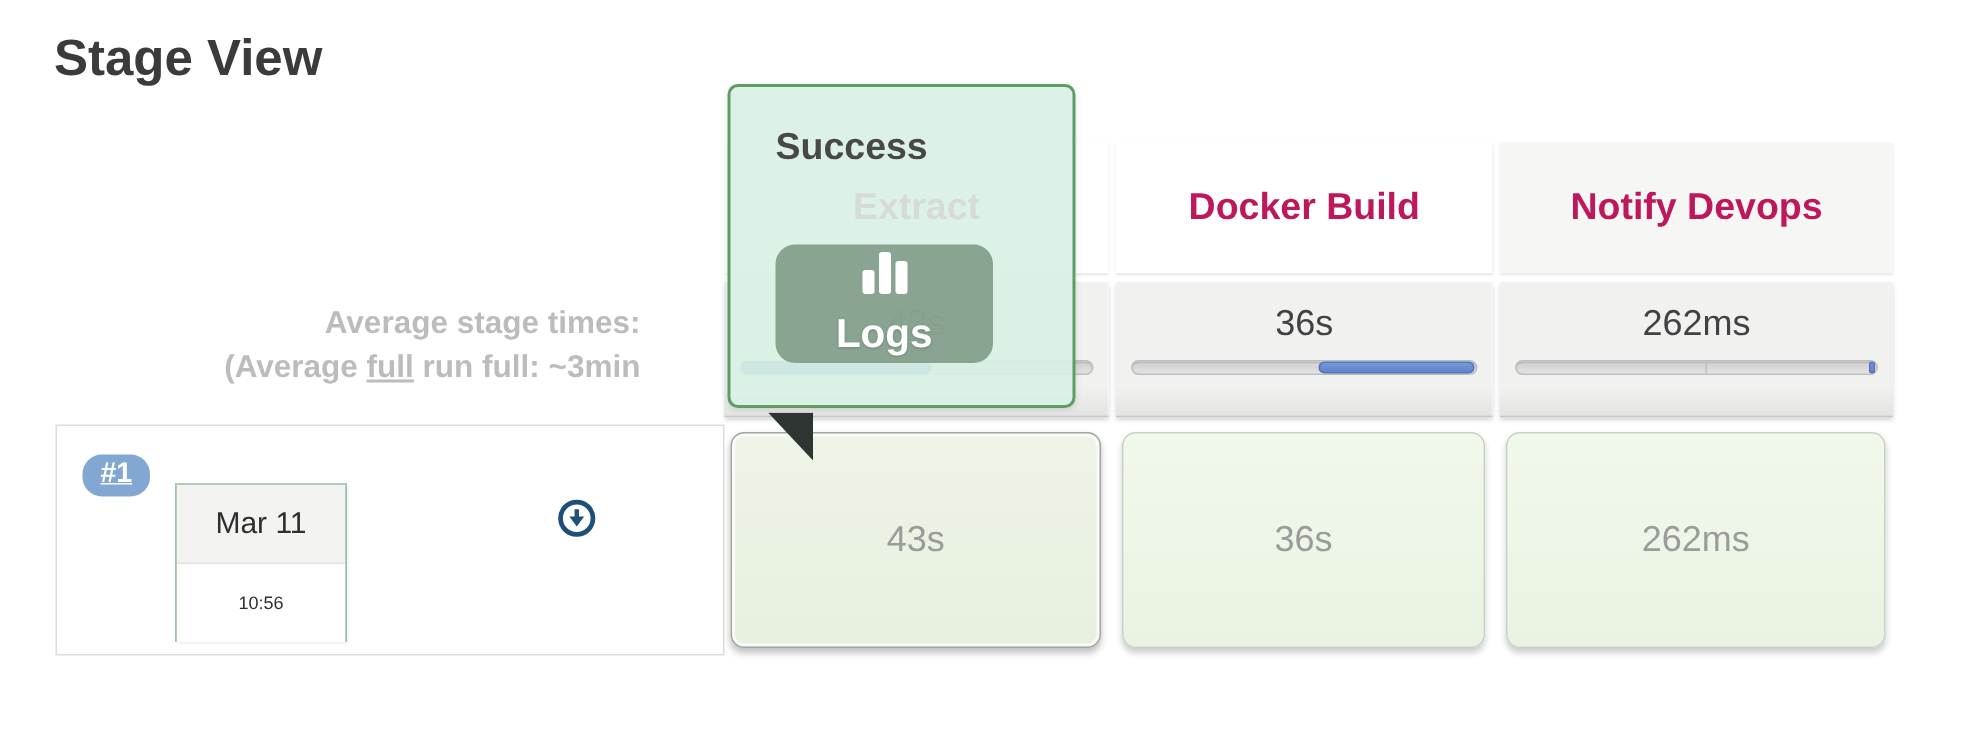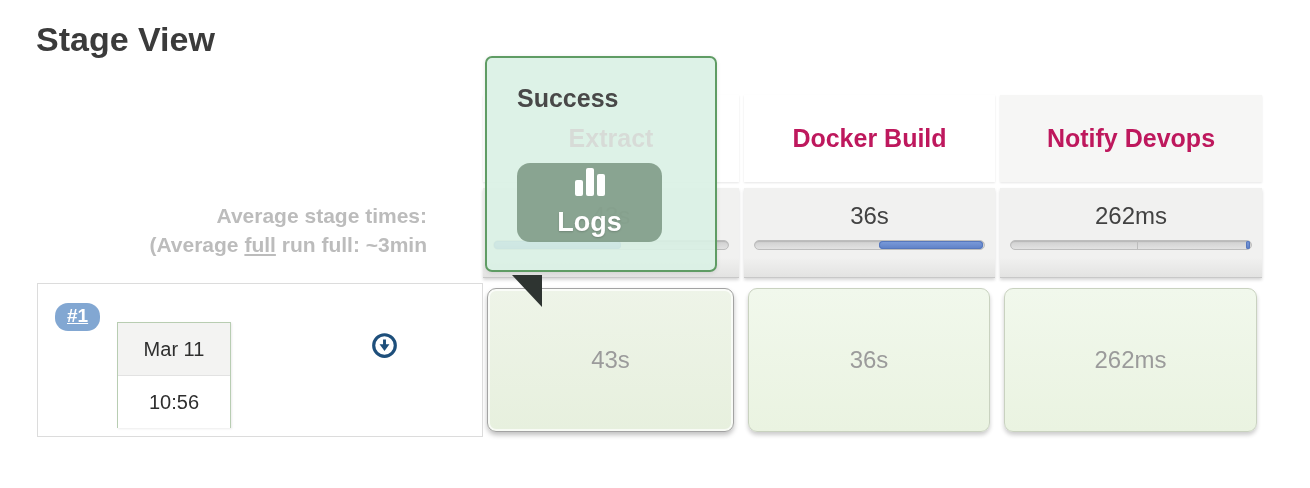--- a/index.html
+++ b/index.html
@@ -80,21 +80,21 @@
     border:1px solid #b8cdb2;background:#0369a1;box-sizing:border-box;cursor:pointer;
     box-shadow:1px 1px 2px rgba(0,0,0,0.08);
     margin-left:42px;
   }
   .date-box .d-top{
     height:52px;background:#f3f3f2;border-bottom:1px solid #e2e2e2;
     display:flex;align-items:center;justify-content:center;font-size:20px;color:#2f2f2f;
   }
   .date-box .d-bottom{
     height:52px;background:#fff;
-    display:flex;align-items:center;justify-content:center;font-size:20px;color:#2f2f2f;
+    display:flex;align-items:center;justify-content:center;font-size:12px;color:#2f2f2f;
   }
   .changes-box{
     position:absolute;left:196px;top:322px;width:109px;height:81px;z-index:2;
     background:#e4e4e3;border-radius:10px;box-shadow:1px 2px 2px rgba(0,0,0,0.10);
     display:flex;align-items:center;justify-content:center;text-align:center;
     font-size:19px;line-height:27px;color:#a8a8a8;
   }
   .dl-btn{position:absolute;left:371px;top:332px;width:27px;height:27px;z-index:2;cursor:pointer;}
   
   .tooltip{

